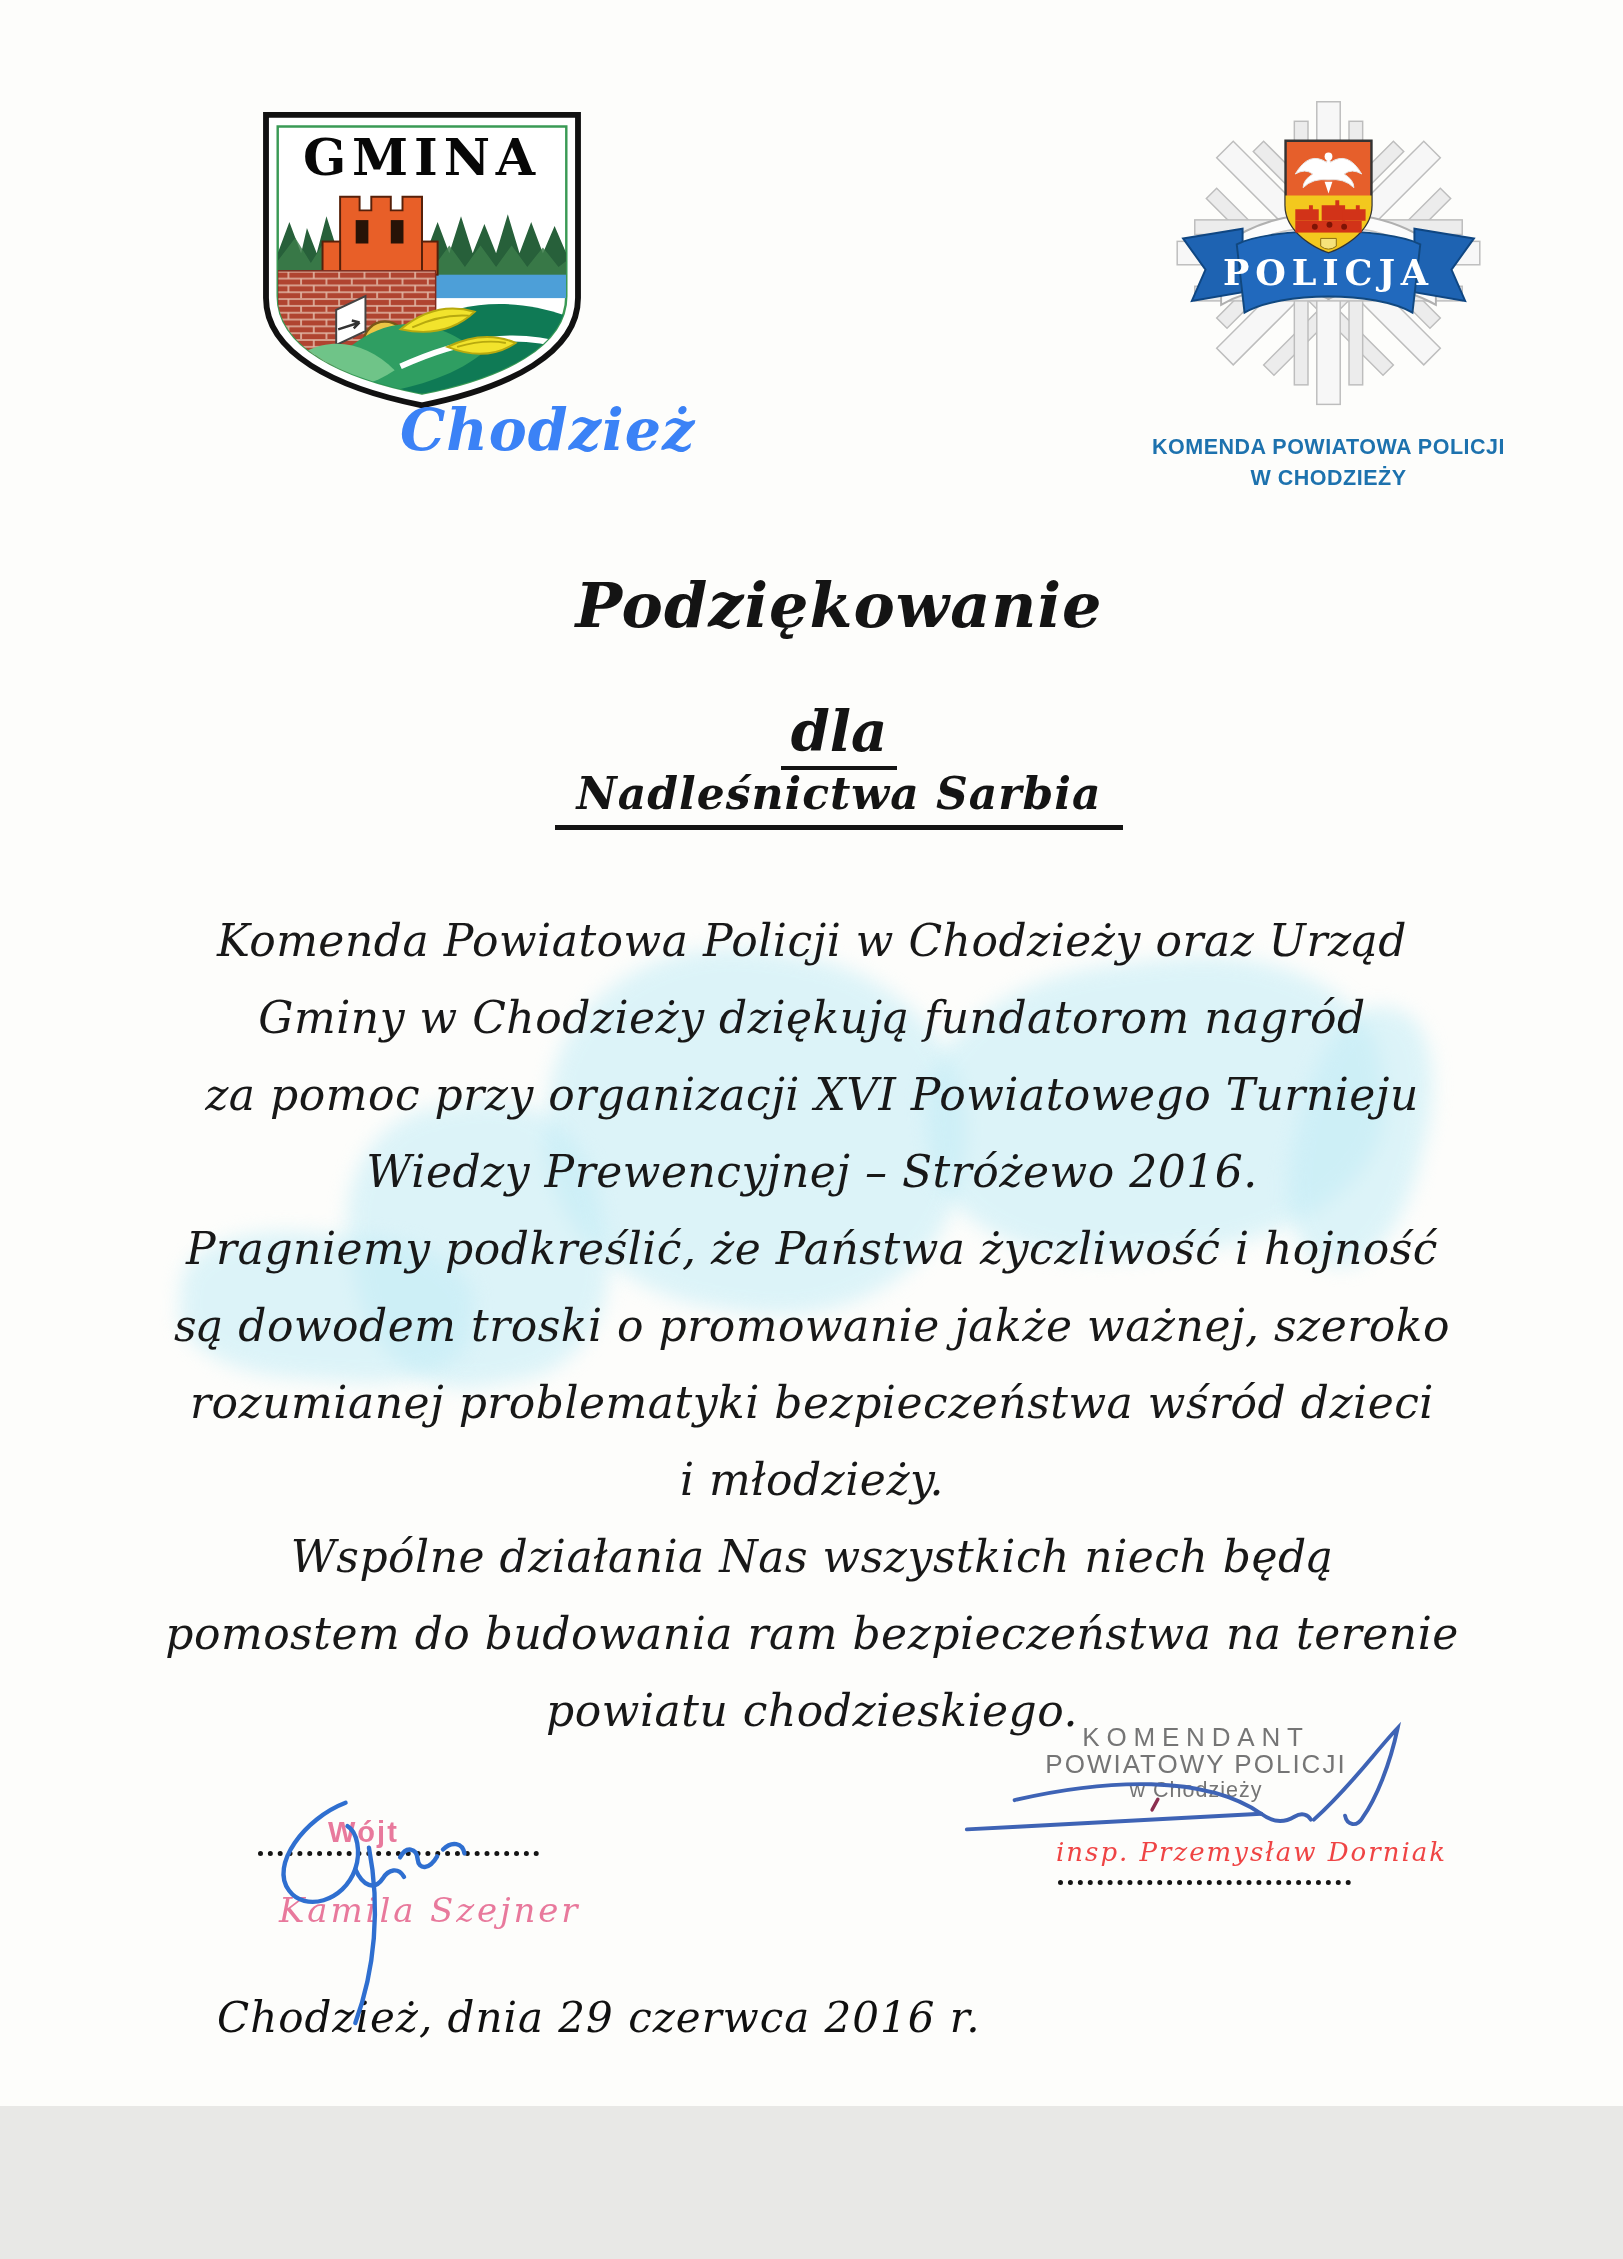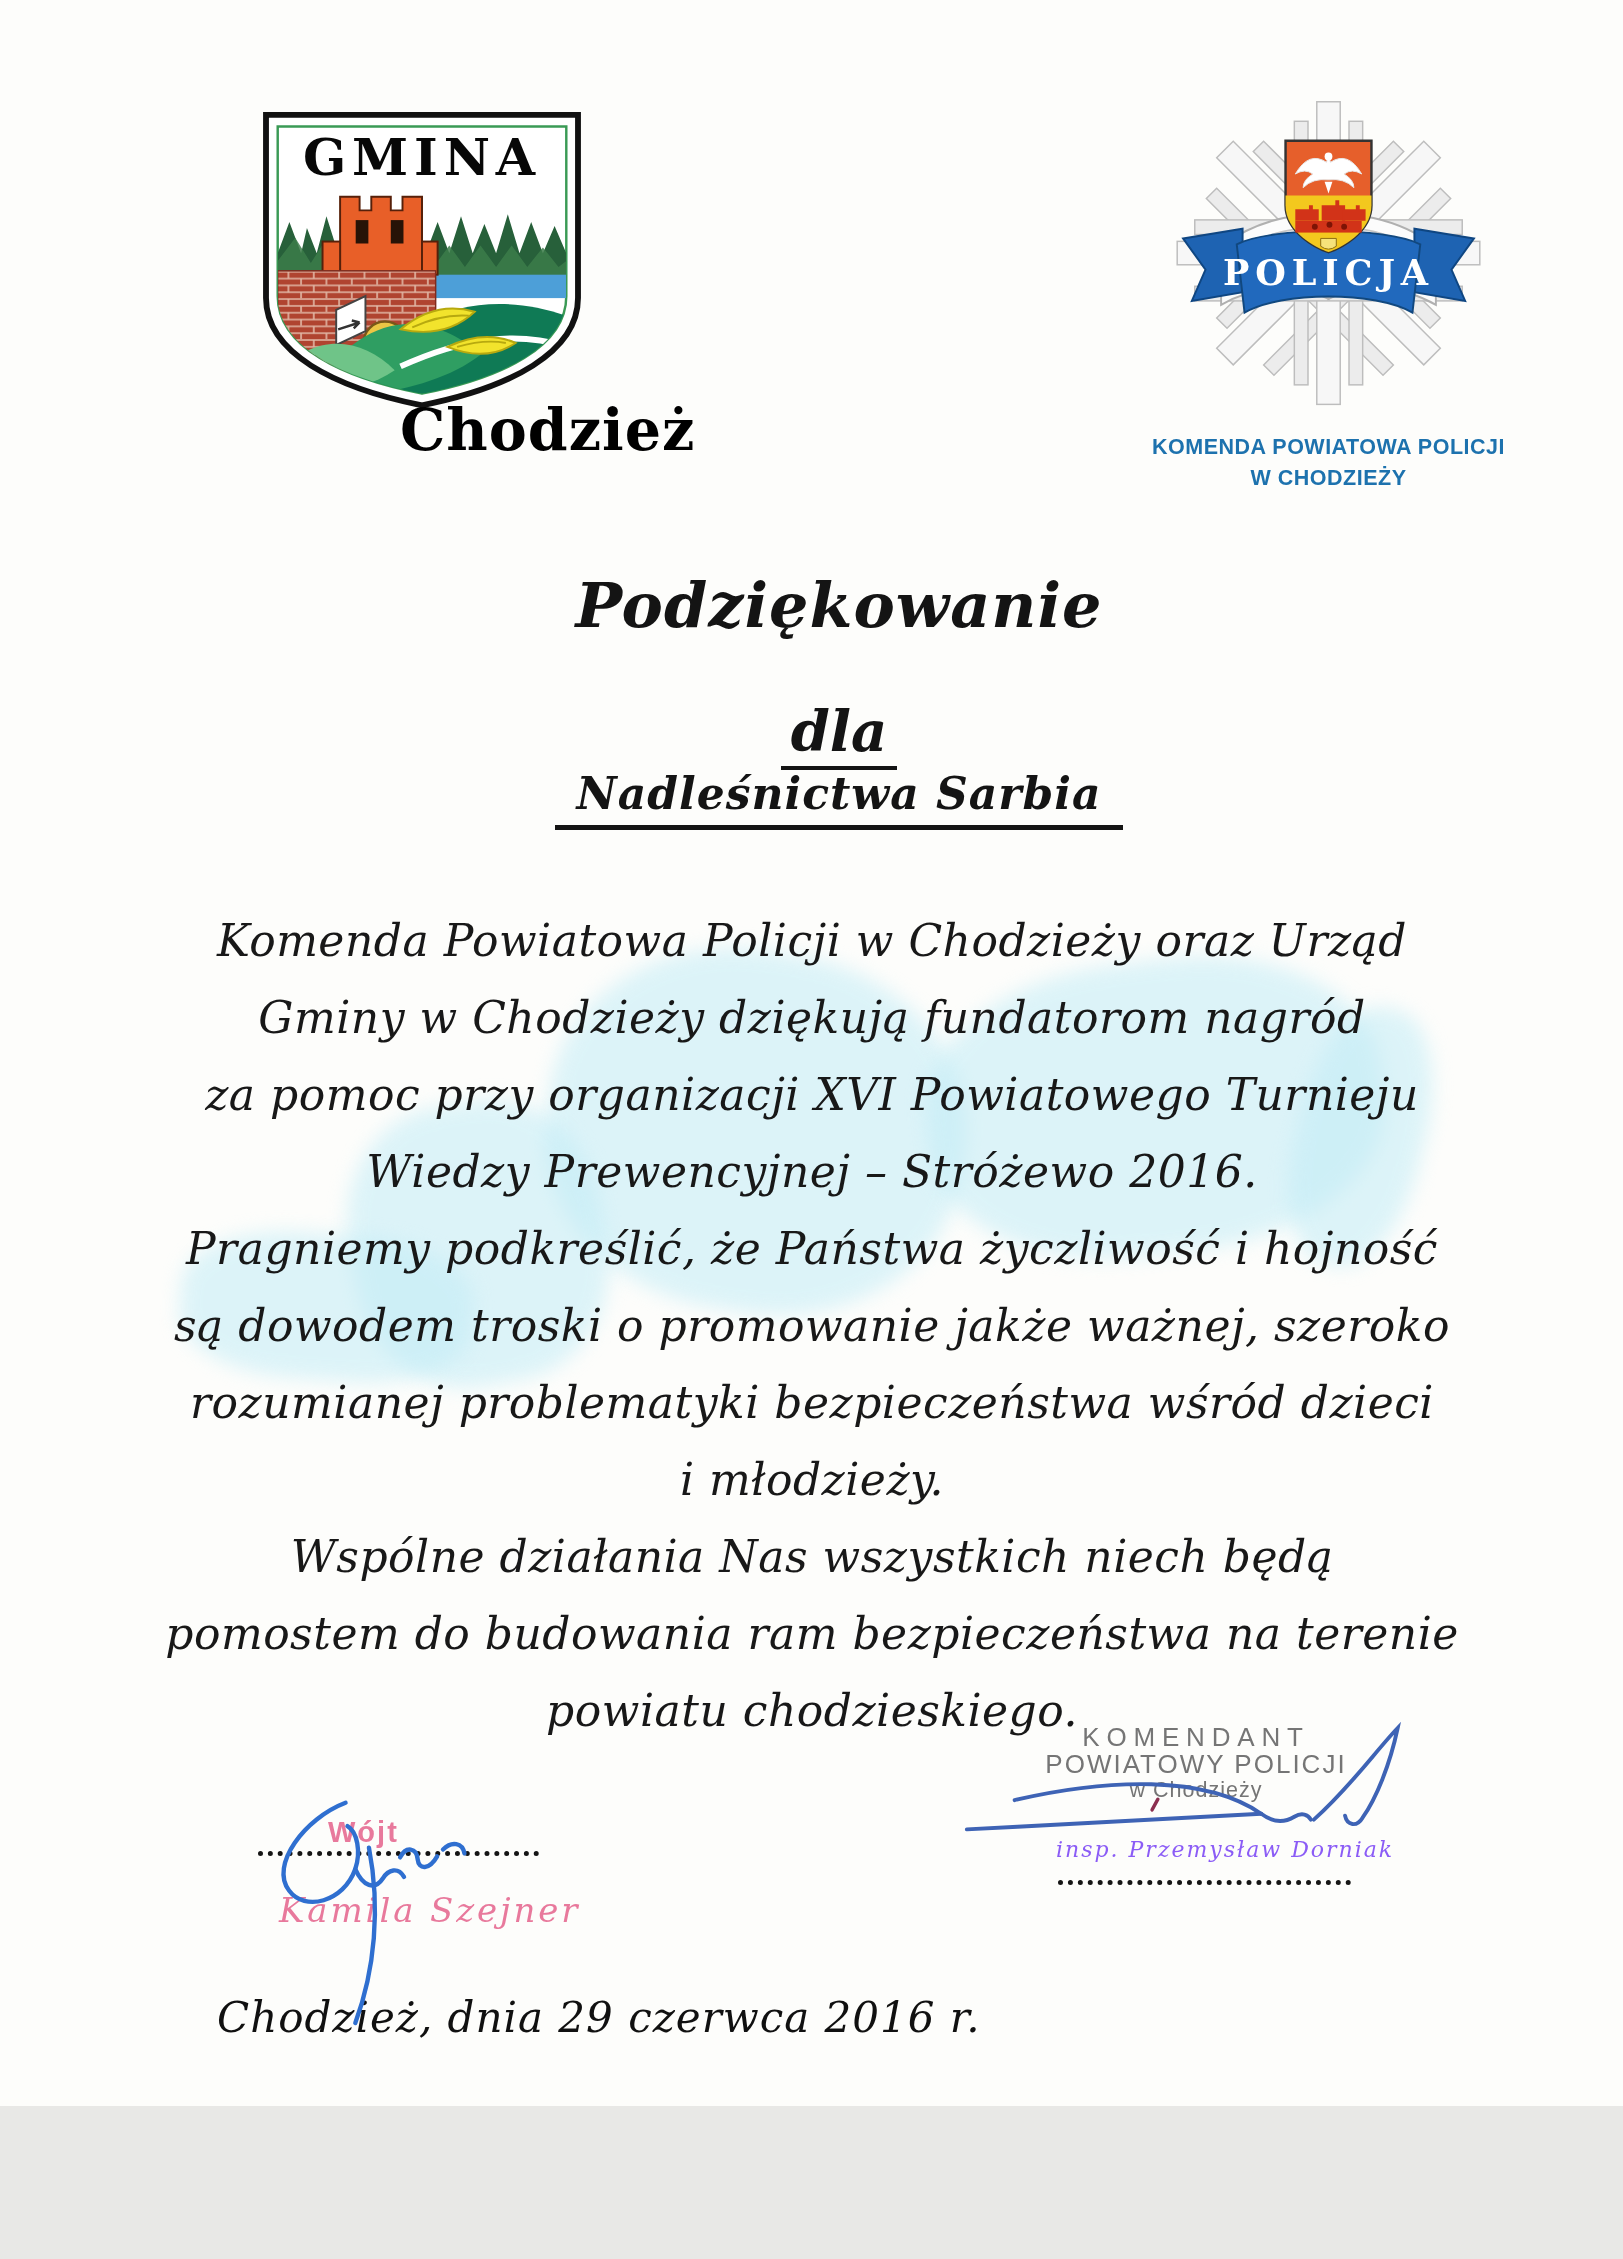--- a/index.html
+++ b/index.html
@@ -20,22 +20,22 @@
   .wm{position:absolute;background:var(--watermark-cyan,#c2ecf6);opacity:.55;filter:blur(9.8px);z-index:1;}
   .wm.b1{left:546px;top:951px;width:419px;height:361px;border-radius:46%;transform:rotate(9deg);}
   .wm.b2{left:926px;top:961px;width:458px;height:293px;border-radius:44%;transform:rotate(-7deg);}
   .wm.b3{left:351px;top:1102px;width:254px;height:283px;border-radius:42%;transform:rotate(-10deg);}
   .wm.b4{left:180px;top:1234px;width:293px;height:146px;border-radius:40%;transform:rotate(4deg);}
   .wm.b5{left:1297px;top:1005px;width:127px;height:263px;border-radius:45%;transform:rotate(14deg);}
   
   .crest-wrap{position:absolute;left:256px;top:107px;width:332px;height:312px;z-index:3;}
   .crest-city{
     position:absolute;left:144px;top:289px;z-index:4;white-space:nowrap;
-    font-family:"DejaVu Serif",serif;font-weight:bold;
-    font-size:57px;color:#000000;letter-spacing:1px;
+    font-family:"DejaVu Serif",serif;font-style:italic;font-weight:bold;
+    font-size:57px;color:#3b82f6;letter-spacing:1px;
   }
   .badge-wrap{position:absolute;left:1143px;top:92px;width:371px;z-index:3;text-align:center;}
   .badge-caption{
     margin-top:11.7px;font-family:"Liberation Sans",sans-serif;font-weight:bold;
     font-size:21.5px;line-height:31px;color:var(--caption-blue,#1d72ae);letter-spacing:0.5px;
   }
   
   .heading-block{position:absolute;left:0;width:100%;text-align:center;z-index:2;transform:translateX(27px);}
   .doc-title{top:569px;font-size:62px;font-weight:bold;font-style:italic;letter-spacing:1px;}
   .doc-dla{top:698px;}
@@ -52,21 +52,21 @@
   }
   
   .stamp-right{position:absolute;left:1032px;top:1724px;width:328px;text-align:center;z-index:2;
     font-family:Liberation Sans, sans-serif;color:var(--stamp-gray,#757575);}
   .stamp-right .l1{font-size:26px;letter-spacing:6.8px;line-height:26px;}
   .stamp-right .l2{font-size:26px;letter-spacing:2px;line-height:28px;}
   .stamp-right .l3{font-size:21.5px;letter-spacing:1px;line-height:25px;}
   .sig-right-ink{position:absolute;left:961px;top:1718px;width:463px;height:137px;z-index:4;}
   .sig-right-name{
     position:absolute;left:1056px;top:1837px;z-index:3;white-space:nowrap;
-    font-family:"DejaVu Serif",serif;font-style:italic;font-size:22px;color:#8b5cf6;letter-spacing:2px;
+    font-family:"DejaVu Serif",serif;font-style:italic;font-size:26px;color:#ef4444;letter-spacing:2px;
   }
   .dots{position:absolute;height:0;border-bottom:5.9px dotted #151515;z-index:2;}
   .dots-right{left:1058px;top:1880px;width:293px;}
   .dots-left{left:258px;top:1851px;width:281px;}
   
   .stamp-wojt{
     position:absolute;left:328px;top:1816px;z-index:3;
     font-family:"Liberation Sans",sans-serif;font-weight:bold;font-size:29px;
     color:var(--stamp-pink,#e8799c);letter-spacing:2px;
   }

